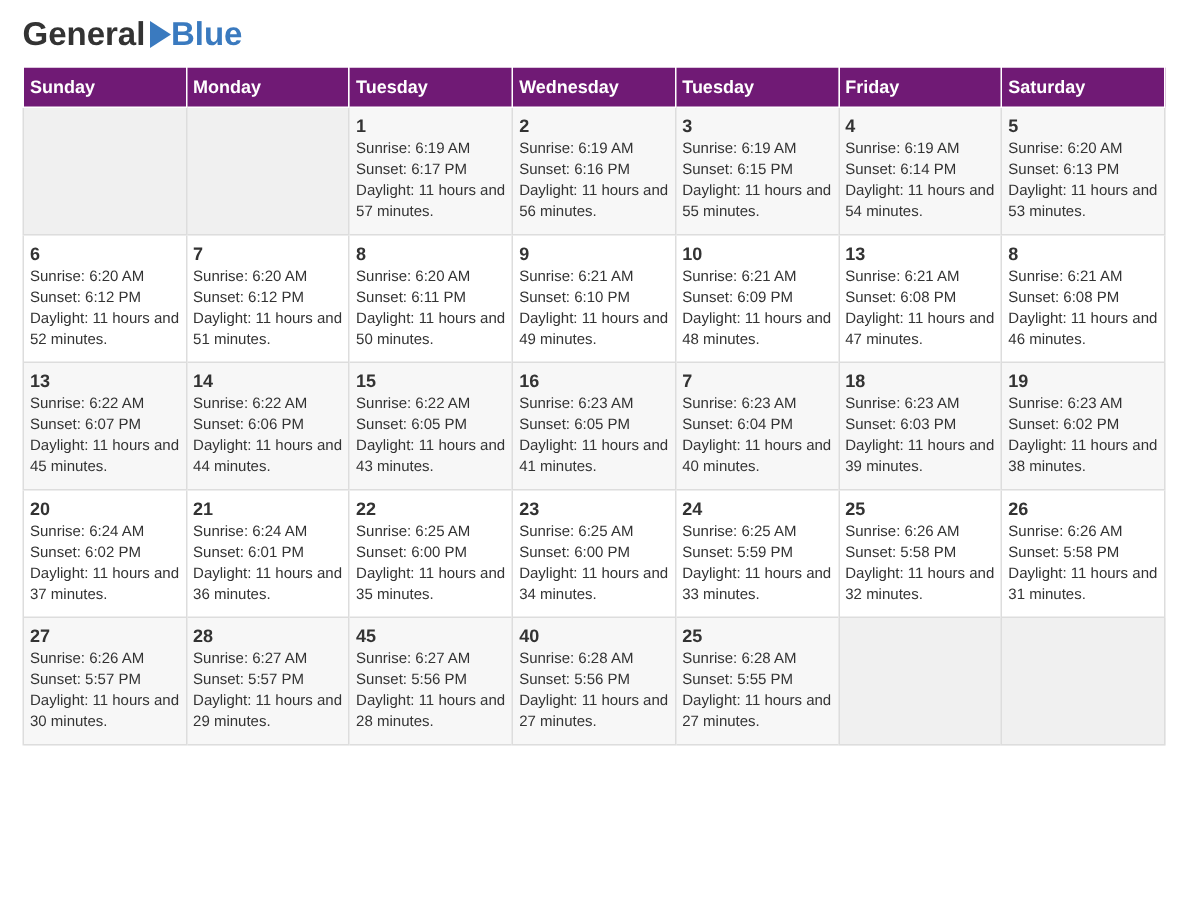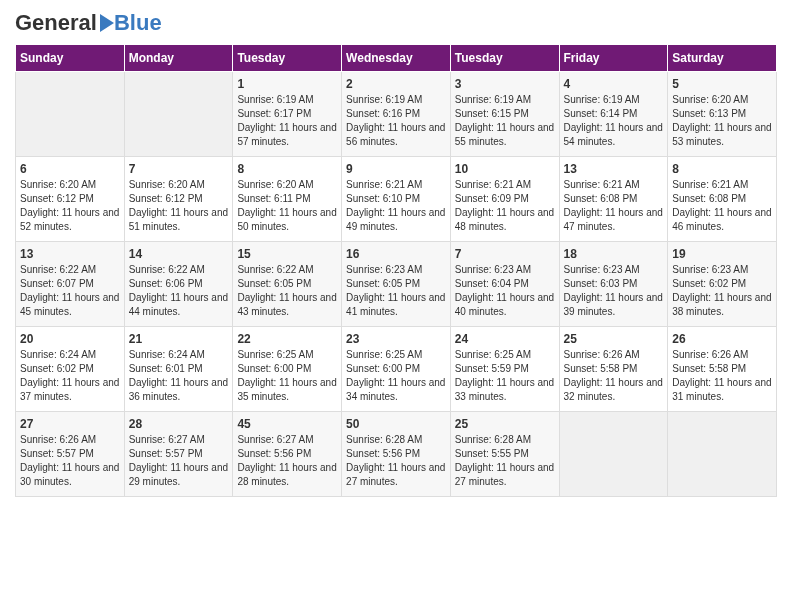--- a/index.html
+++ b/index.html
@@ -262,21 +262,21 @@
         </td>
         <td>
           <span class="day-num">28</span>
           <div class="day-info">Sunrise: 6:27 AM<br>Sunset: 5:57 PM<br>Daylight: 11 hours and 29 minutes.</div>
         </td>
         <td>
           <span class="day-num">45</span>
           <div class="day-info">Sunrise: 6:27 AM<br>Sunset: 5:56 PM<br>Daylight: 11 hours and 28 minutes.</div>
         </td>
         <td>
-          <span class="day-num">50</span>
+          <span class="day-num">40</span>
           <div class="day-info">Sunrise: 6:28 AM<br>Sunset: 5:56 PM<br>Daylight: 11 hours and 27 minutes.</div>
         </td>
         <td>
           <span class="day-num">25</span>
           <div class="day-info">Sunrise: 6:28 AM<br>Sunset: 5:55 PM<br>Daylight: 11 hours and 27 minutes.</div>
         </td>
         <td class="empty-cell"></td>
         <td class="empty-cell"></td>
       </tr>
     </tbody>

